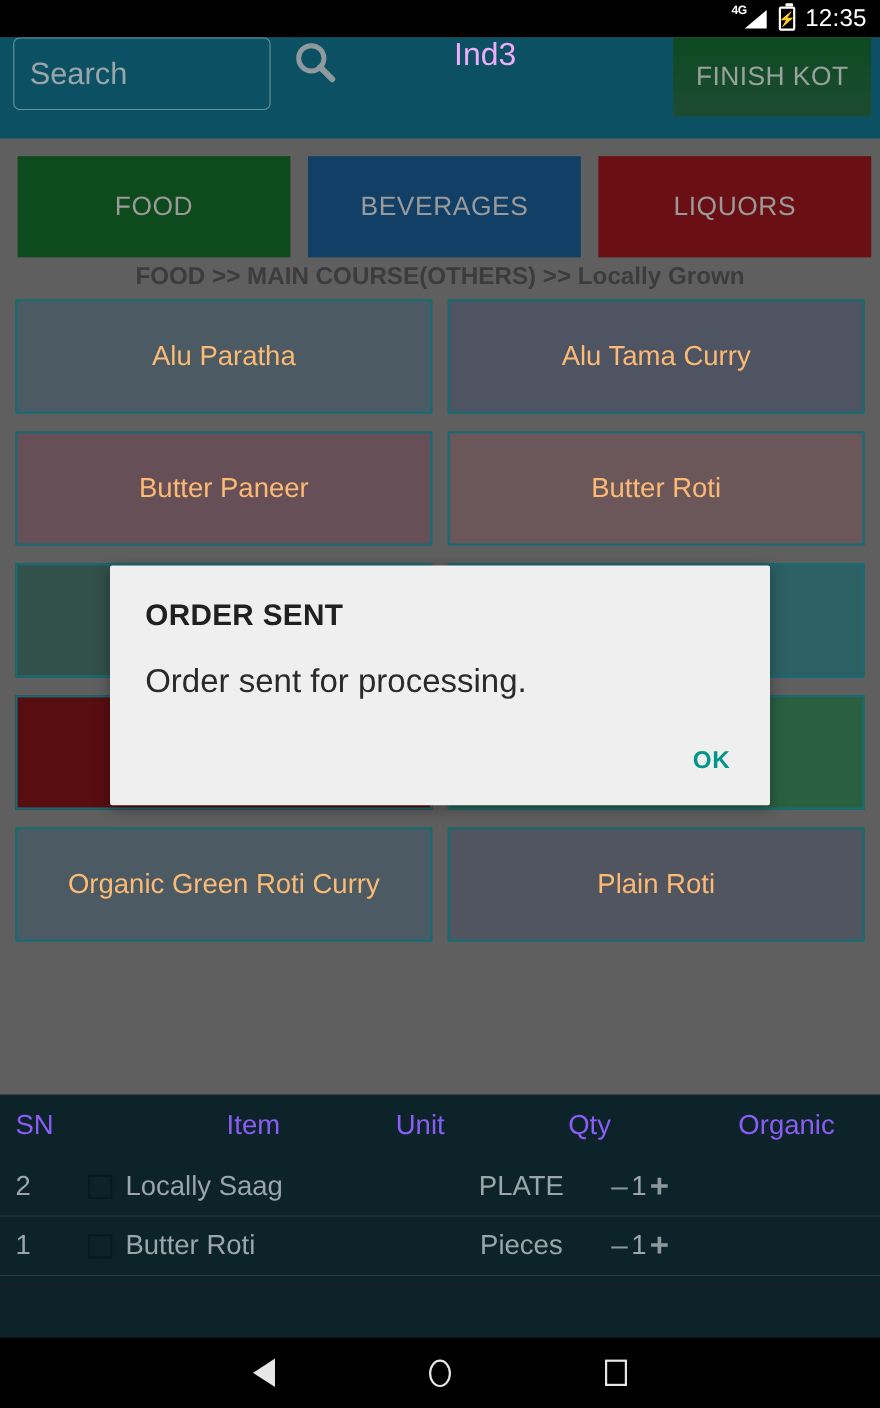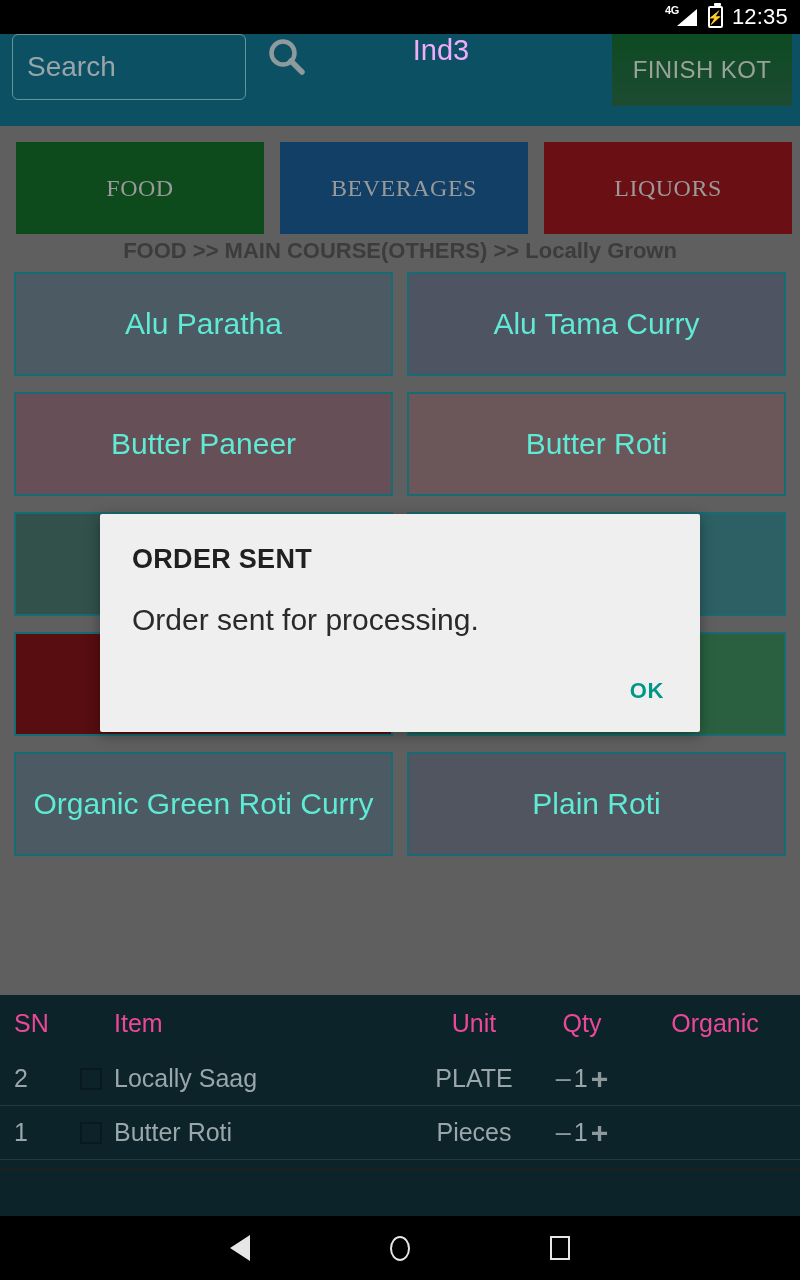--- a/index.html
+++ b/index.html
@@ -107,55 +107,55 @@
     position: relative;
     height: 110px;
     padding: 16px 0 0 16px;
     display: flex; gap: 16px;
   }
   .cat-tab {
     width: 248px; height: 92px; flex: none;
     display: flex; align-items: center; justify-content: center;
     color: #9a9a9a; font-size: 24px; letter-spacing: 0.5px;
     border: none; cursor: pointer;
-    font-family: Liberation Serif, serif;
+    font-family: Liberation Sans, sans-serif;
   }
 
   
   #breadcrumb {
     height: 36px; line-height: 30px; text-align: center;
     color: #3c3c3c; font-size: 22px; font-weight: bold;
   }
 
   
   #item-grid {
     padding: 0 14px;
     display: grid;
     grid-template-columns: 1fr 1fr;
     gap: 16px 14px;
   }
   .item-tile {
     height: 104px;
     border: 2px solid #176b73;
     display: flex; align-items: center; justify-content: center;
-    color: #5eead4; font-size: 30px;
+    color: #fdba74; font-size: 25px;
     text-align: center; cursor: pointer;
     font-family: "Liberation Sans", sans-serif;
     overflow: hidden;
   }
 
   
   #order-panel {
     position: absolute; top: 995px; left: 0;
     width: 800px; height: 180px;
     background: #0c2329;
   }
   #order-head {
     display: flex; align-items: center;
-    height: 57px; color: #ec4899; font-size: 25px;
+    height: 57px; color: #8b5cf6; font-size: 25px; gap: 46px;
   }
   .c-sn    { width: 68px;  text-align: left; padding-left: 14px; }
   .c-chk   { width: 46px; }
   .c-item  { flex: 1; }
   .c-unit  { width: 120px; text-align: center; }
   .c-qty   { width: 96px;  text-align: center; }
   .c-mod   { width: 170px; text-align: center; }
   .order-row {
     display: flex; align-items: center;
     height: 54px; color: #9aa6aa; font-size: 25px;

